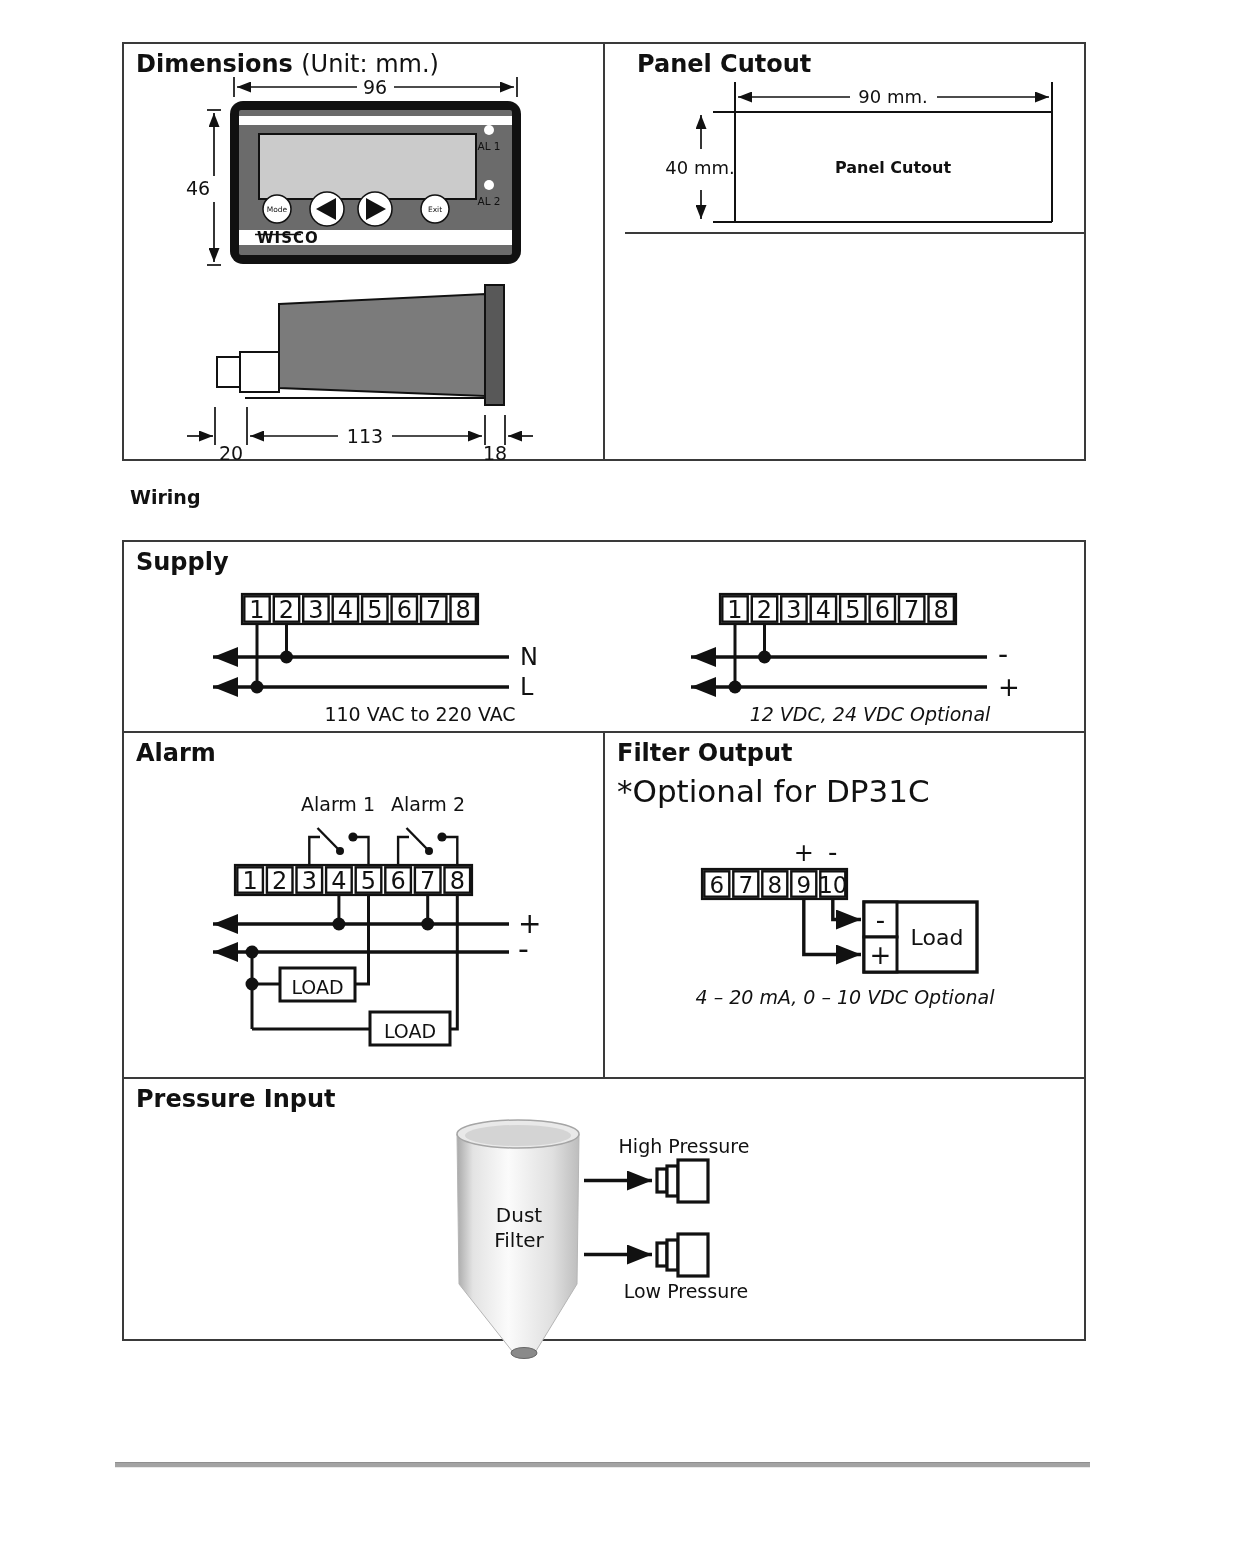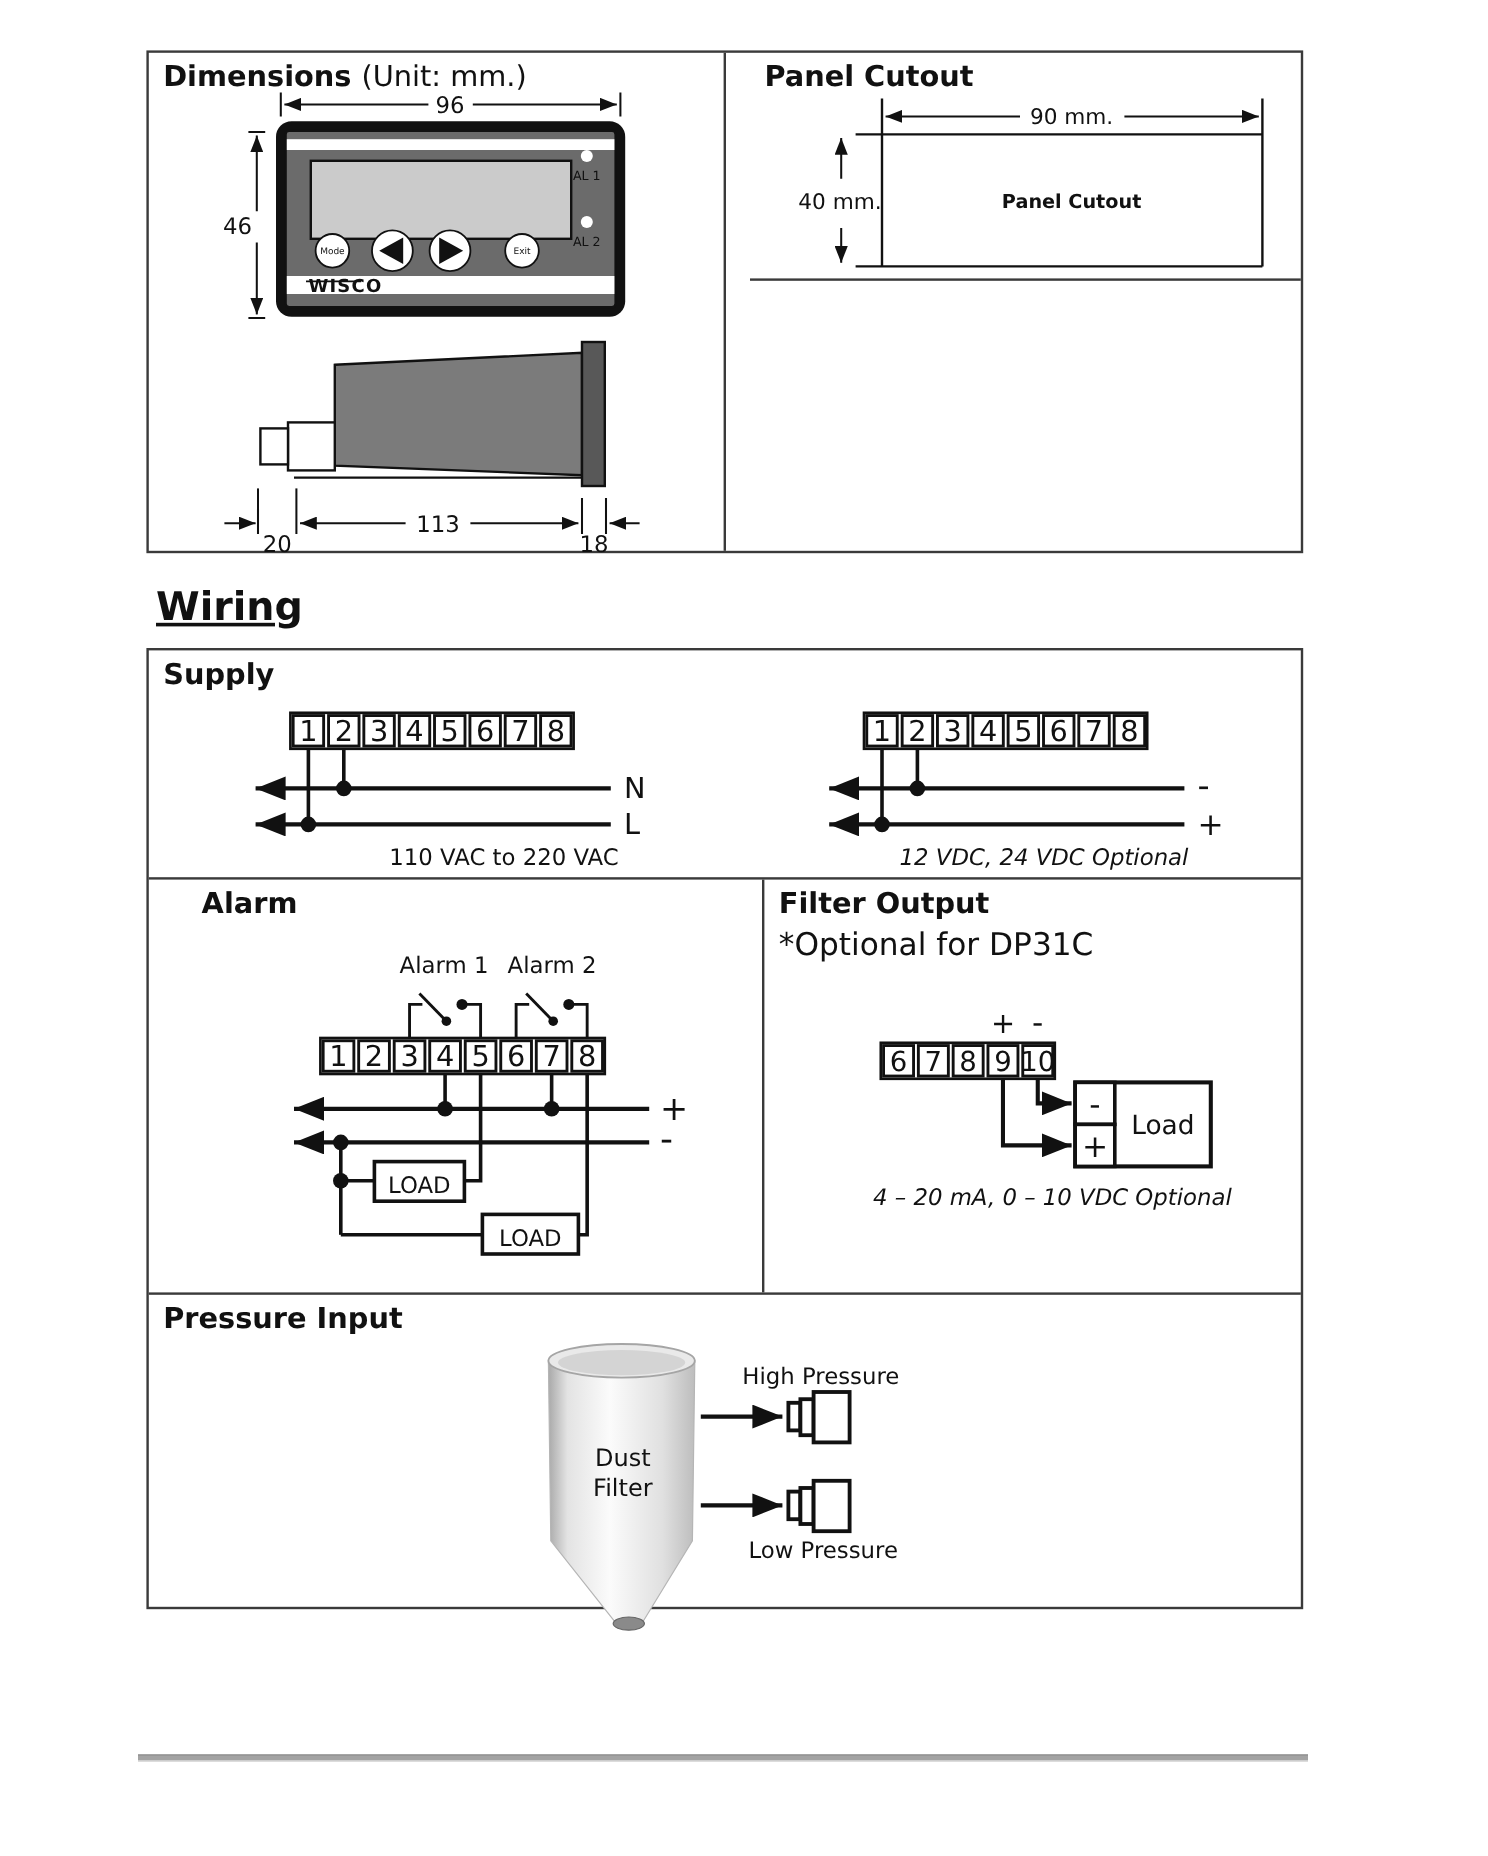--- a/index.html
+++ b/index.html
@@ -7,28 +7,28 @@
         font-family:"DejaVu Sans","Liberation Sans",sans-serif;color:#111;overflow:hidden;}
   .box{position:absolute;border:2px solid #3a3a3a;box-sizing:border-box;background:#fff;}
   #top-box{left:122px;top:42px;width:964px;height:419px;display:flex;text-align:right;}
   #wiring-box{left:122px;top:540px;width:964px;height:801px;display:flex;flex-direction:column;text-align:right;}
   .cell{position:relative;box-sizing:border-box;}
   #cell-dims{width:481px;border-right:2px solid #3a3a3a;}
   #top-right{flex:1;display:flex;flex-direction:column;margin-left:20px;}
   #cell-cutout{height:190px;border-bottom:2px solid #3a3a3a;}
   #cell-install{flex:1;}
   #cell-supply{height:191px;border-bottom:2px solid #3a3a3a;}
-  #mid-row{height:344px;border-bottom:2px solid #3a3a3a;display:flex;padding-left:32px;}
+  #mid-row{height:344px;border-bottom:2px solid #3a3a3a;display:flex;}
   #cell-alarm{width:481px;border-right:2px solid #3a3a3a;}
   #cell-analog{flex:1;}
   #cell-pressure{flex:1;}
   .sec-h{position:absolute;left:12px;top:6px;font-size:24px;font-weight:bold;z-index:2;white-space:nowrap;}
   .sec-h .norm{font-weight:normal;}
-  .sub-h{position:absolute;left:12px;top:40px;font-size:26px;font-weight:normal;z-index:2;white-space:nowrap;}
-  #wiring-title{position:absolute;left:130px;top:486px;font-size:33px;font-weight:bold;text-decoration:underline;}
+  .sub-h{position:absolute;left:12px;top:40px;font-size:31px;font-weight:normal;z-index:2;white-space:nowrap;}
+  #wiring-title{position:absolute;left:130px;top:486px;font-size:19px;font-weight:bold;}
   .diag{position:absolute;left:0;top:0;}
   svg text{font-family:"DejaVu Sans","Liberation Sans",sans-serif;fill:#111;}
   #page-rule{position:absolute;left:115px;top:1462px;width:975px;height:4px;
              background:#a3a3a3;border-top:1px solid #8f8f8f;border-bottom:1px solid #e9e9e9;}
 </style>
 </head>
 <body>
 
 <svg width="0" height="0" style="position:absolute" aria-hidden="true">
   <defs>

